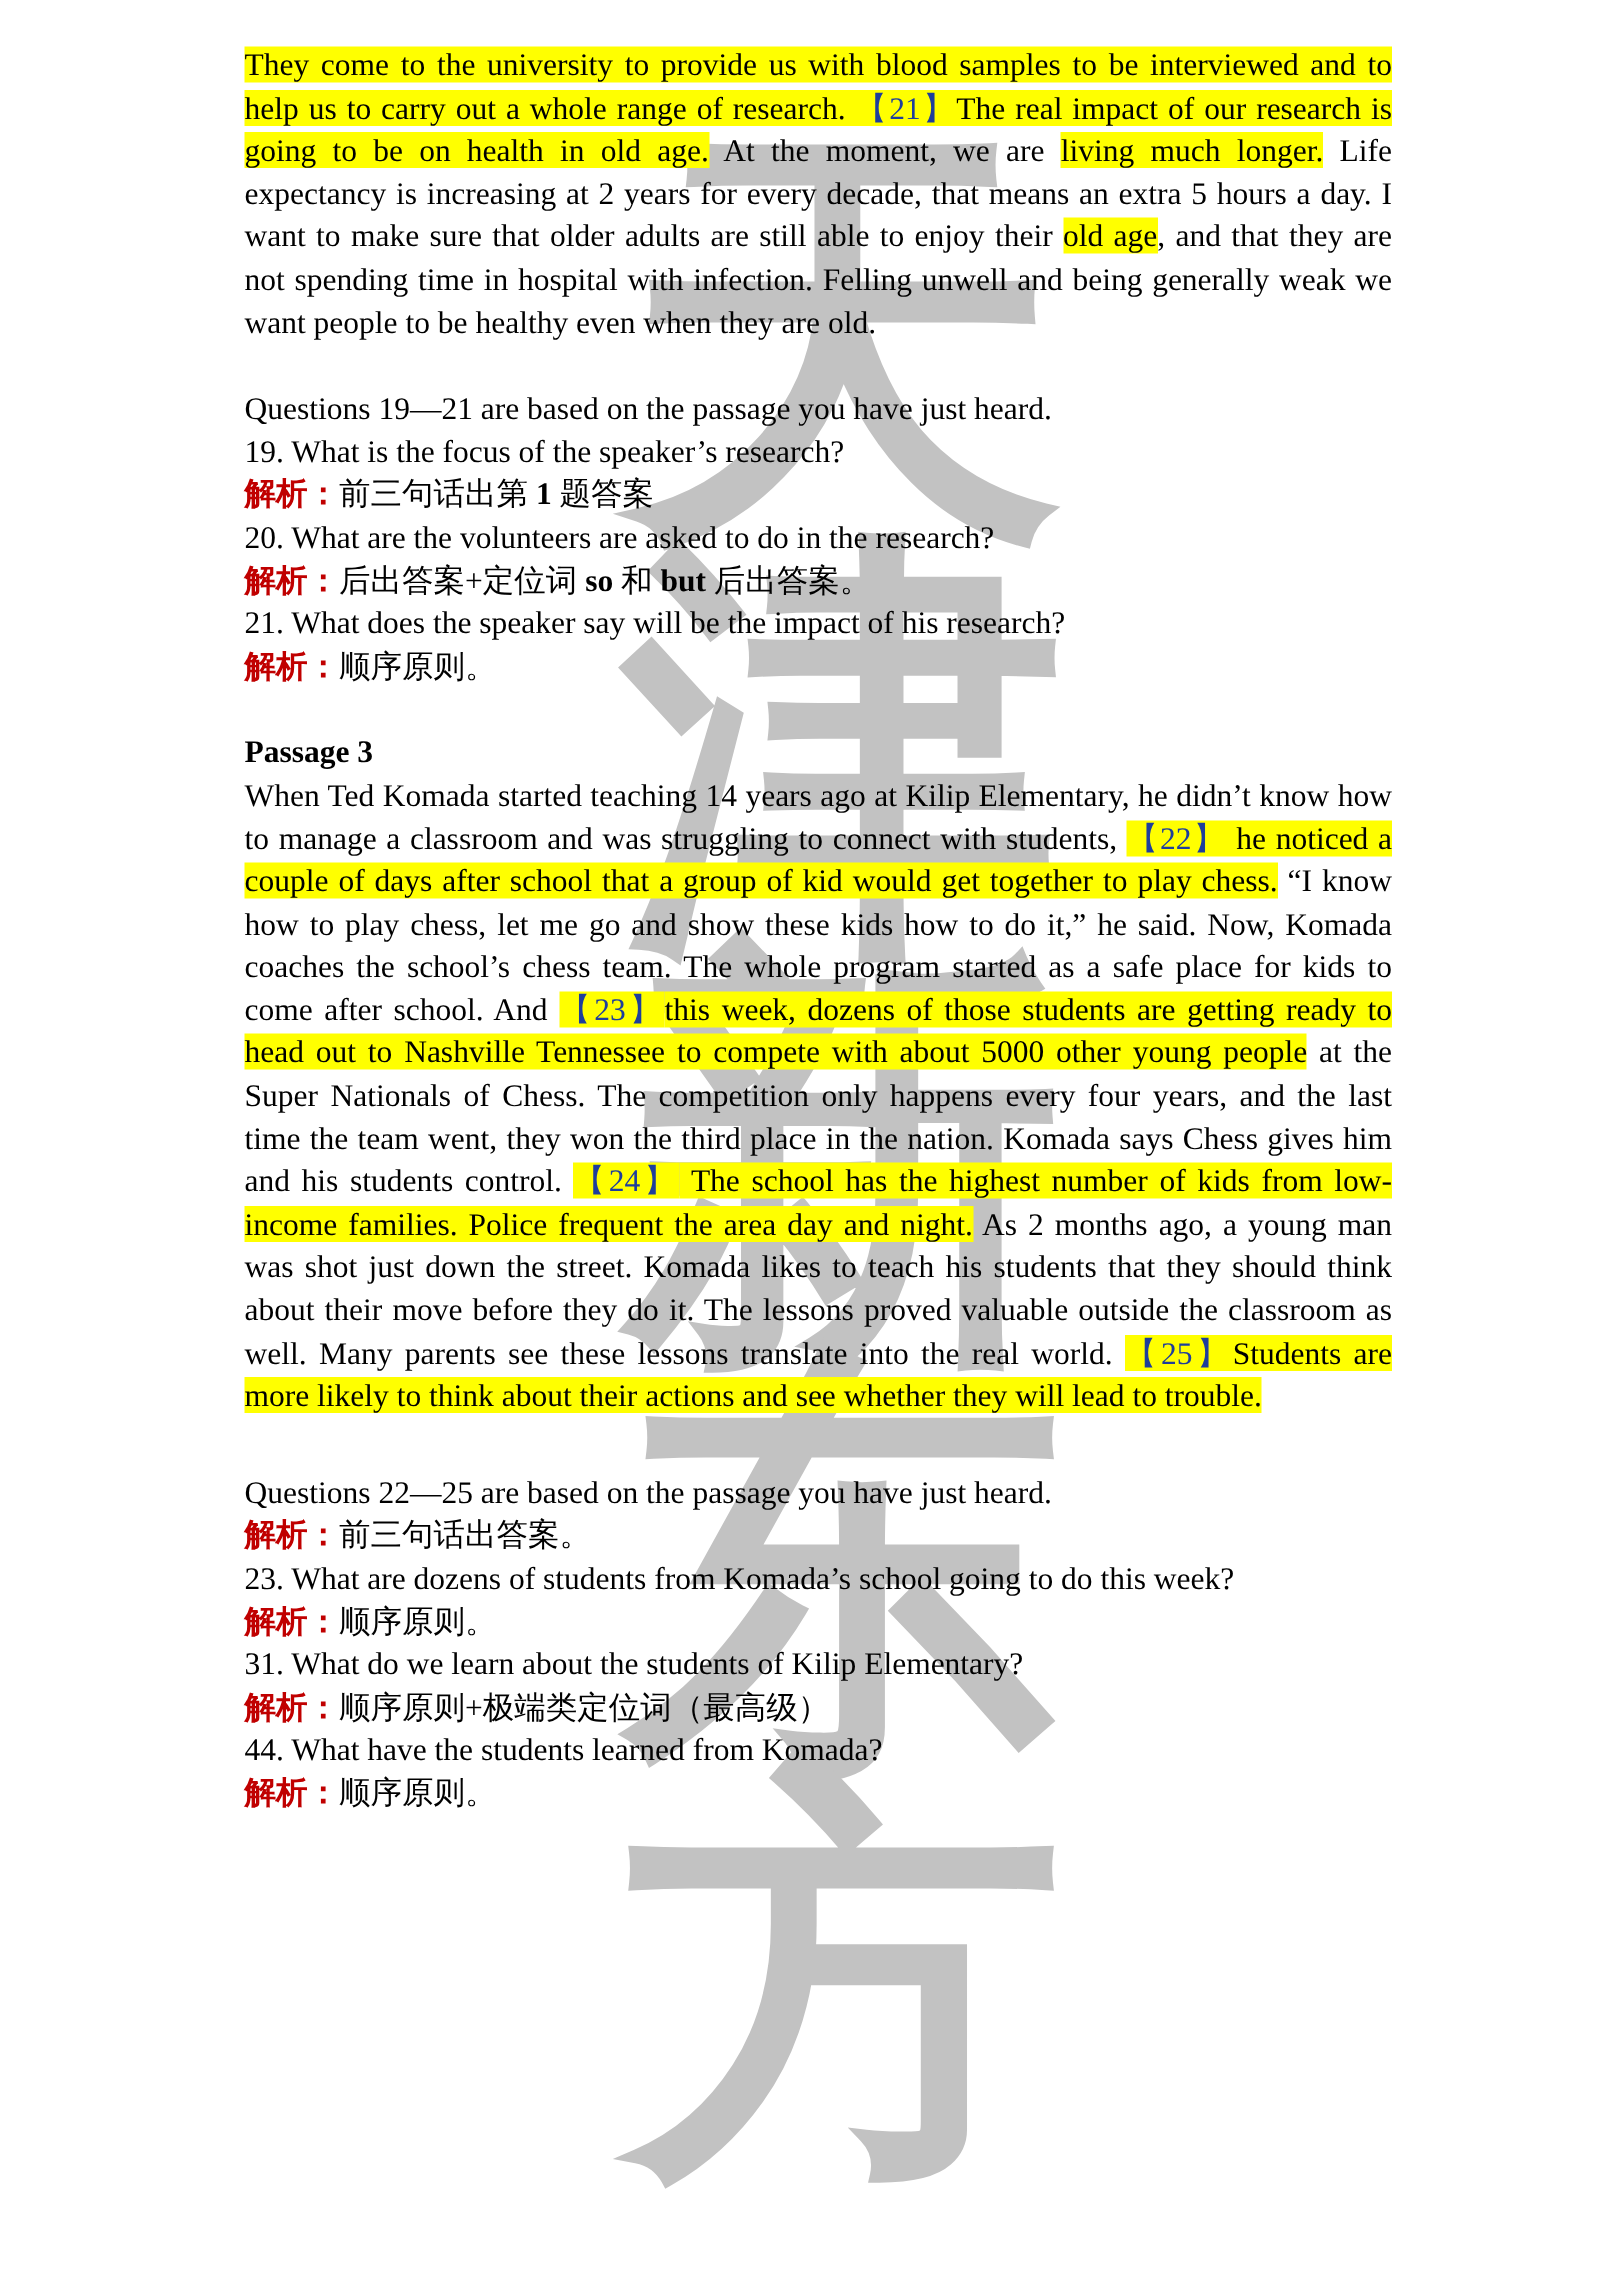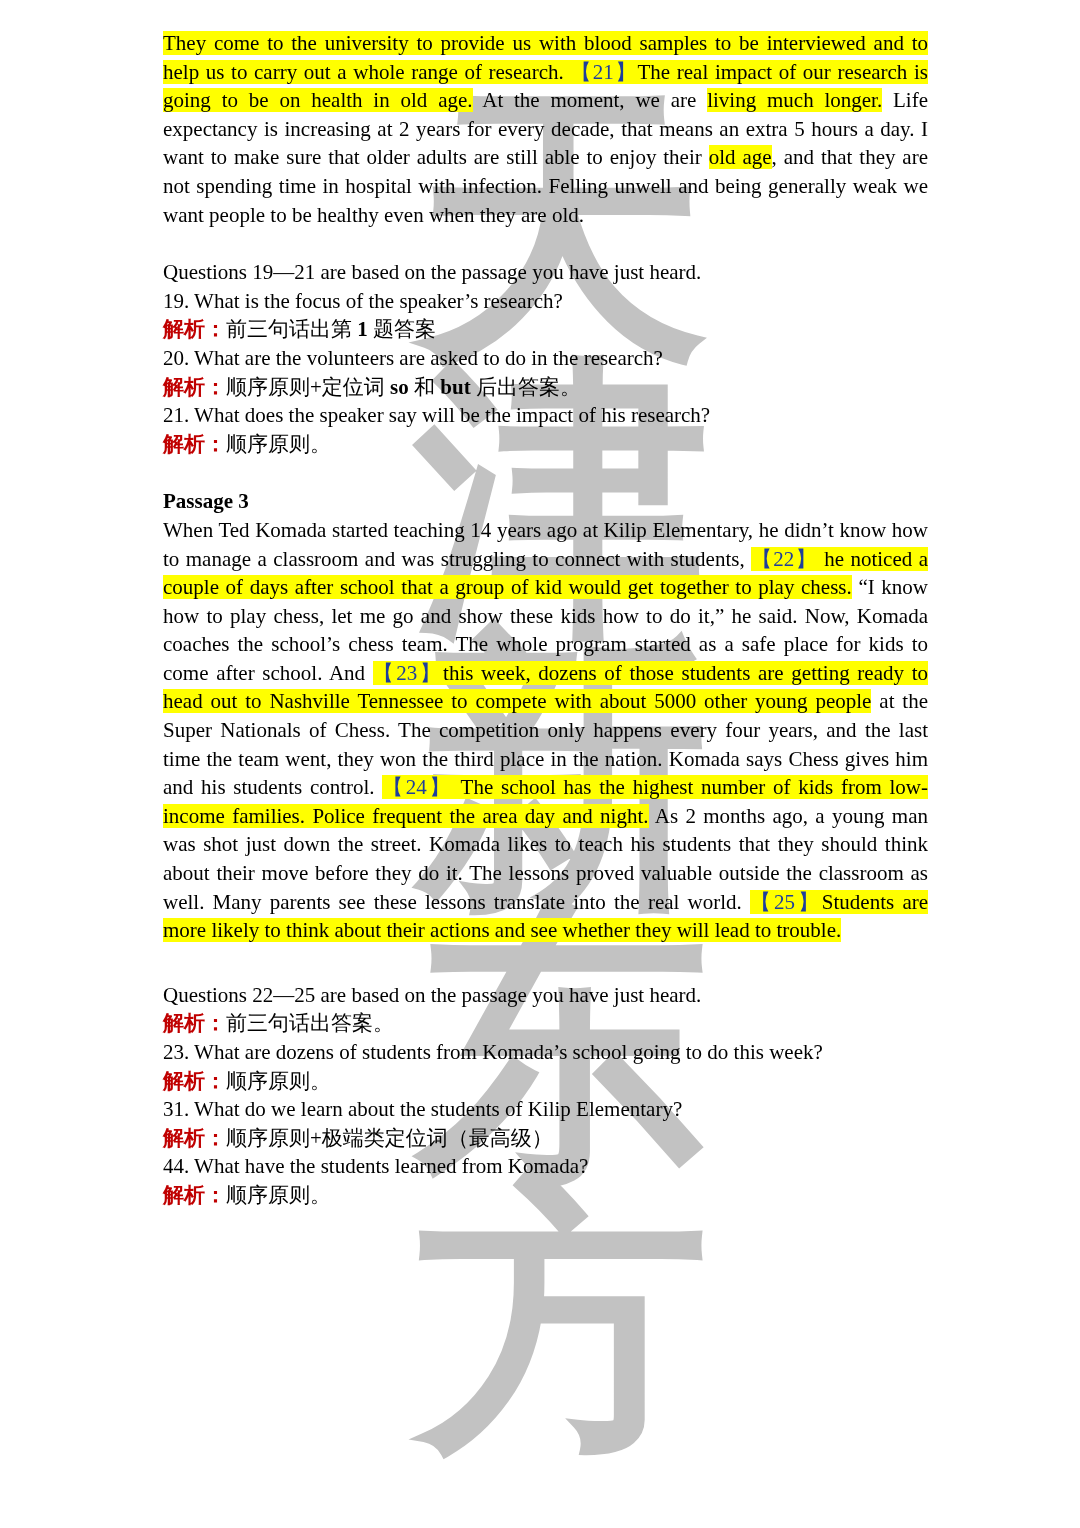--- a/index.html
+++ b/index.html
@@ -77,21 +77,21 @@
 
   <div class="content">
 
     <p class="justify"><span class="hl">They come to the university to provide us with blood samples to be interviewed and to help us to carry out a whole range of research. </span><span class="hl blue">【21】</span><span class="hl">The real impact of our research is going to be on health in old age.</span><span> At the moment, we are </span><span class="hl">living much longer.</span><span> Life expectancy is increasing at 2 years for every decade, that means an extra 5 hours a day. I want to make sure that older adults are still able to enjoy their </span><span class="hl">old age</span><span>, and that they are not spending time in hospital with infection. Felling unwell and being generally weak we want people to be healthy even when they are old.</span></p>
 
     <div class="mt-1">
       <p><span>Questions 19—21 are based on the passage you have just heard.</span></p>
       <p><span>19. What is the focus of the speaker’s research?</span></p>
       <p><span class="red">解析：</span><span>前三句话出第 </span><span class="b">1</span><span> 题答案</span></p>
       <p><span>20. What are the volunteers are asked to do in the research?</span></p>
-      <p><span class="red">解析：</span><span>顺序原则+定位词 </span><span class="b">so</span><span> 和 </span><span class="b">but</span><span> 后出答案。</span></p>
+      <p><span class="red">解析：</span><span>后出答案+定位词 </span><span class="b">so</span><span> 和 </span><span class="b">but</span><span> 后出答案。</span></p>
       <p><span>21. What does the speaker say will be the impact of his research?</span></p>
       <p><span class="red">解析：</span><span>顺序原则。</span></p>
     </div>
 
     <p class="passage-title mt-1">Passage 3</p>
 
     <p class="justify"><span>When Ted Komada started teaching 14 years ago at Kilip Elementary, he didn’t know how to manage a classroom and was struggling to connect with students,  </span><span class="hl blue">【22】</span><span class="hl"> he noticed a couple of days after school that a group of kid would get together to play chess.</span><span> “I know how to play chess, let me go and show these kids how to do it,” he said. Now, Komada coaches the school’s chess team. The whole program started as a safe place for kids to come after school. And </span><span class="hl blue">【23】</span><span class="hl">this week, dozens of those students are getting ready to head out to Nashville Tennessee to compete with about 5000 other young people</span><span> at the Super Nationals of Chess. The competition only happens every four years, and the last time the team went, they won the third place in the nation. Komada says Chess gives him and his students control. </span><span class="hl blue">【24】</span><span class="hl"> The school has the highest number of kids from low-income families. Police frequent the area day and night.</span><span> As 2 months ago, a young man was shot just down the street. Komada likes to teach his students that they should think about their move before they do it. The lessons proved valuable outside the classroom as well. Many parents see these lessons translate into the real world. </span><span class="hl blue">【25】</span><span class="hl">Students are more likely to think about their actions and see whether they will lead to trouble.</span></p>
 
     <div class="mt-2">
       <p><span>Questions 22—25 are based on the passage you have just heard.</span></p>

